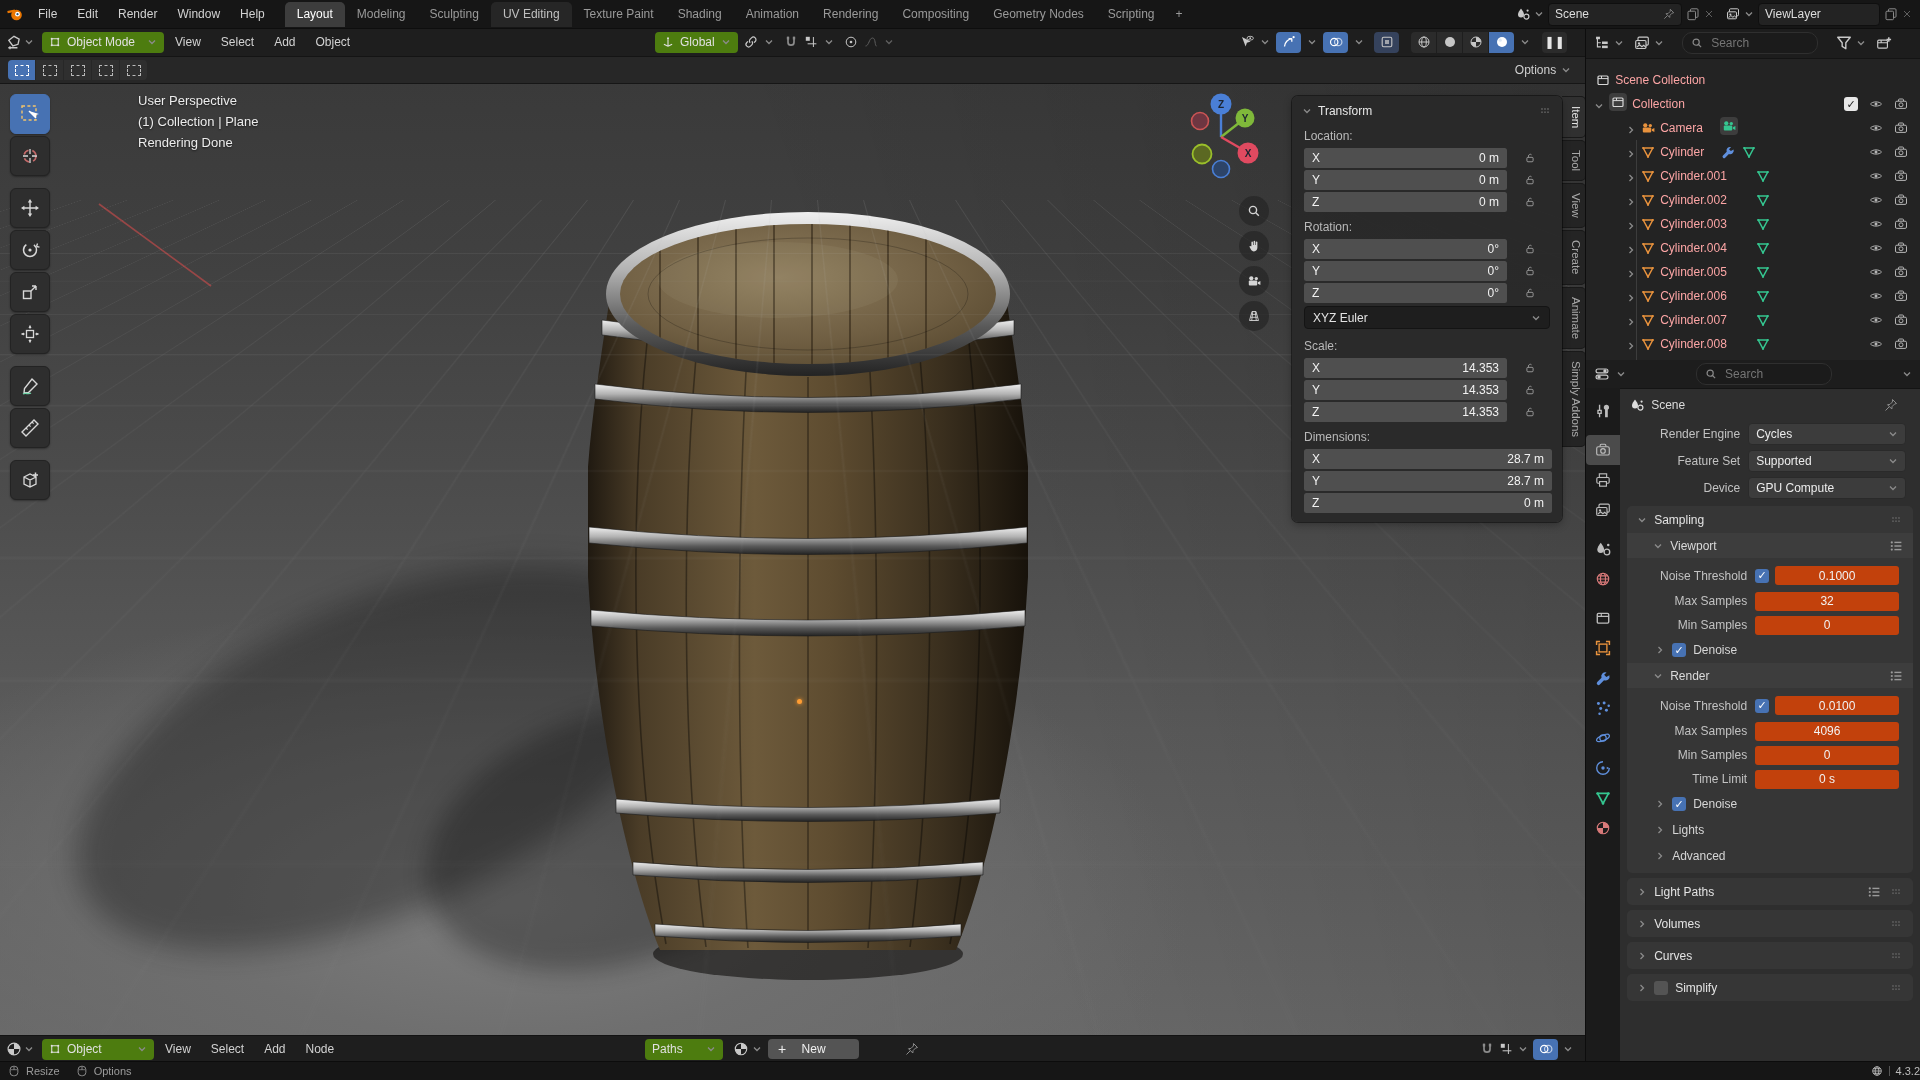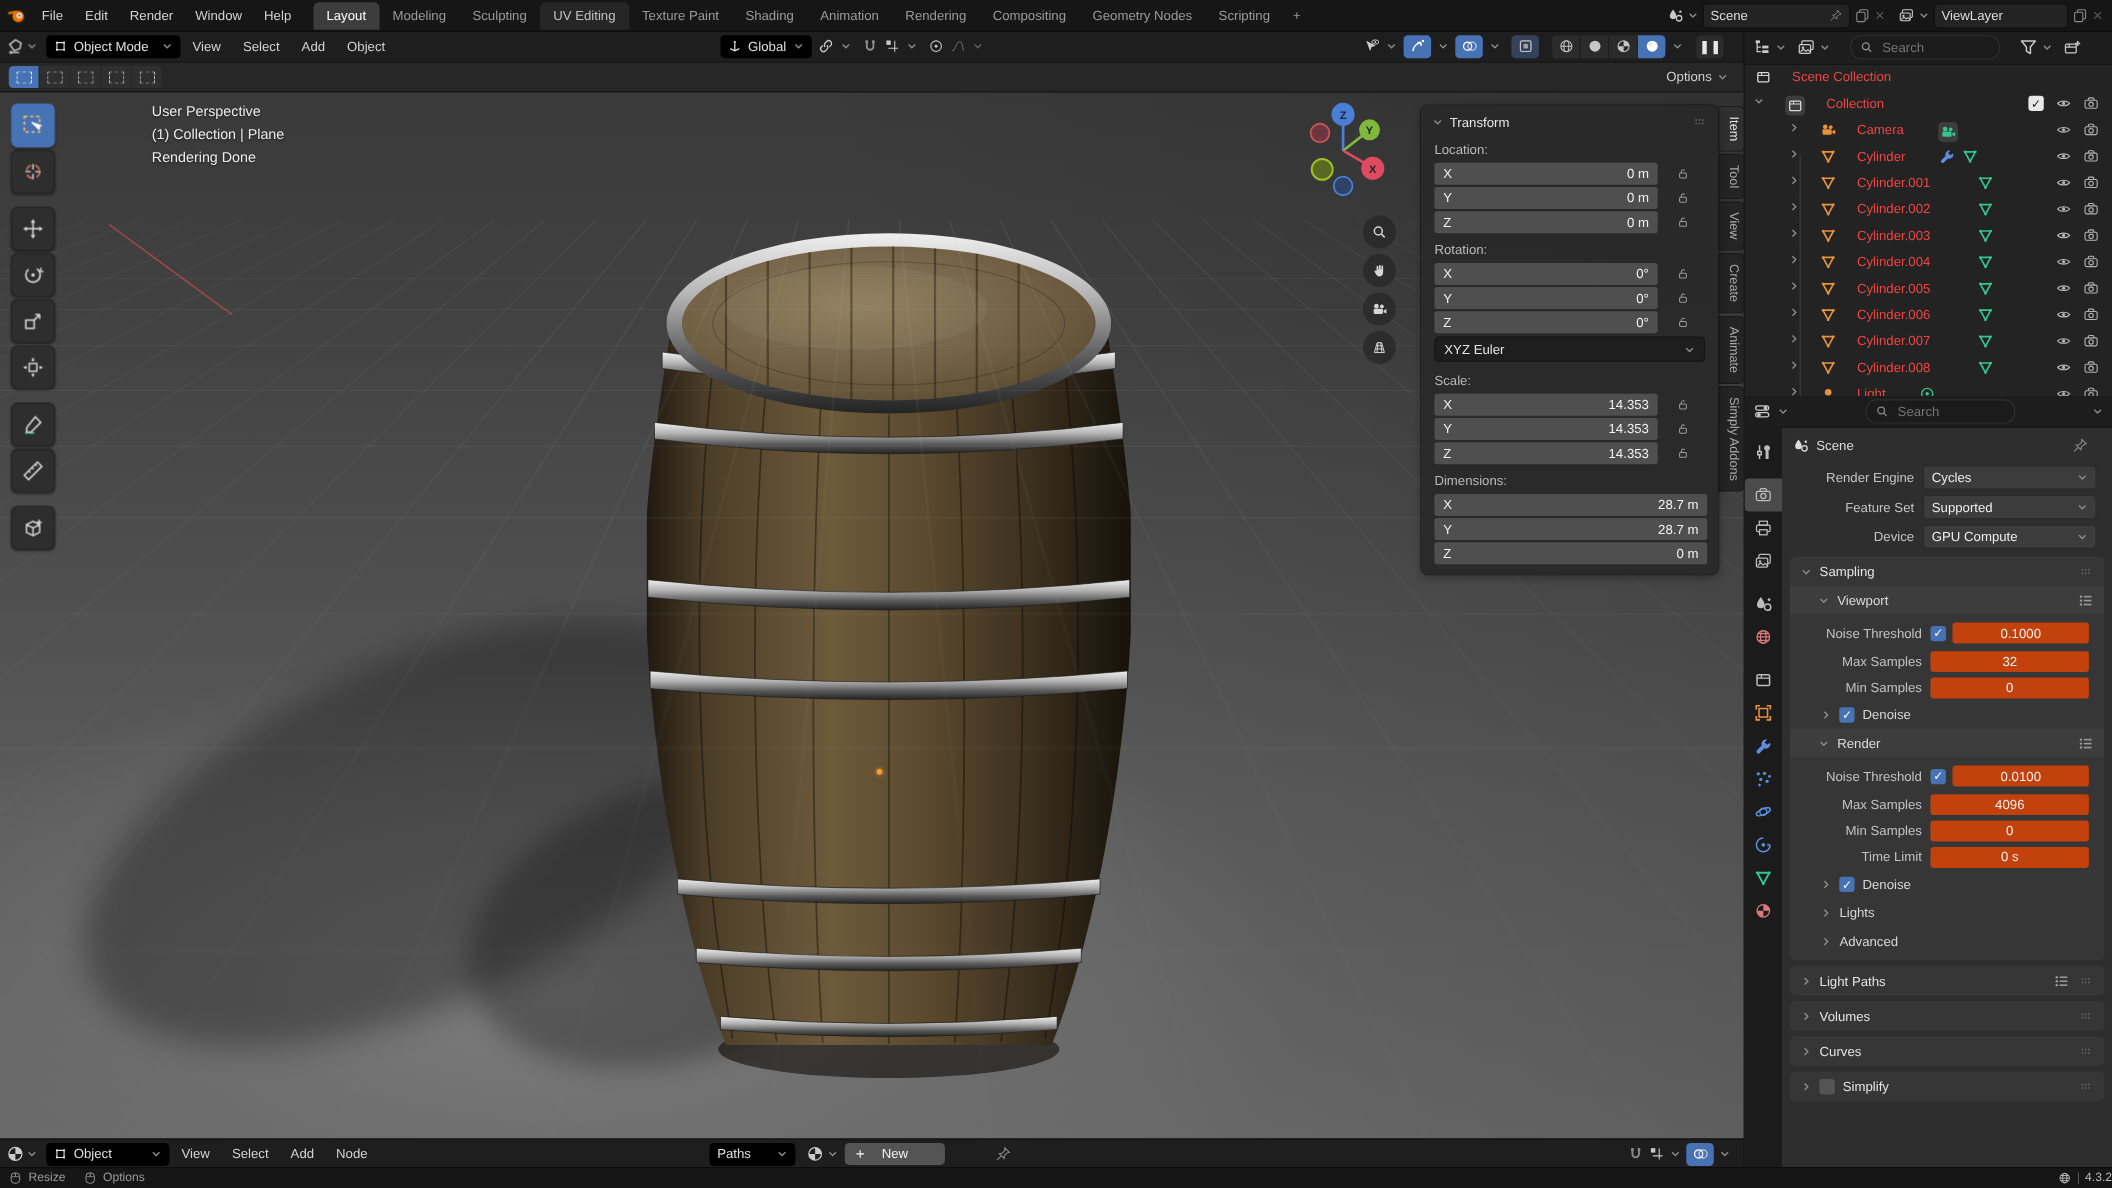--- a/index.html
+++ b/index.html
@@ -19,21 +19,21 @@
   .wstab.lit{background:#262626;color:#c0c0c0}
   .wstab.add{color:#9a9a9a;padding:5px 9px 6px}
   #topbar-right{margin-left:auto;display:flex;align-items:center;gap:4px;padding-right:8px}
   .idpill{display:flex;align-items:center;gap:5px;background:#232323;border:1px solid #0f0f0f;border-radius:4px;height:21px;padding:0 6px;color:#ddd}
   
   #main{position:absolute;top:28px;left:0;width:1920px;height:1034px;display:flex}
   #leftcol{width:1586px;display:flex;flex-direction:column;position:relative}
   
   #vp{position:relative;height:1008px;overflow:hidden}
   #vph{position:relative;height:28px;background:#1e1e1e;display:flex;align-items:center;gap:2px;z-index:30;border-bottom:1px solid #141414;padding:0 6px}
-  .hpill{display:flex;align-items:center;gap:6px;background:#000000;border-radius:4px;height:21px;padding:0 7px;color:#e0e0e0}
+  .hpill{display:flex;align-items:center;gap:6px;background:#4d7c0f;border-radius:4px;height:21px;padding:0 7px;color:#e0e0e0}
   .hmenu{padding:0 9px;color:#d2d2d2}
   #vph-center{position:absolute;left:655px;display:flex;align-items:center;gap:6px}
   #vph-right{position:absolute;right:18px;display:flex;align-items:center;gap:6px}
   .tgl{width:25px;height:21px;background:#2b2b2b;display:flex;align-items:center;justify-content:center;color:#c6c6c6}
   .tgl.on{background:#4772b3;color:#fff}
   .tgl.l{border-radius:4px 0 0 4px}.tgl.r{border-radius:0 4px 4px 0}.tgl.solo{border-radius:4px}
   .grp{display:flex;gap:1px}
   #toolrow{position:relative;height:26px;background:#272727;display:flex;align-items:center;z-index:30;border-bottom:1px solid #161616;padding:0 8px}
   .selbtn{width:27px;height:20px;background:#2f2f2f;display:flex;align-items:center;justify-content:center;color:#bbb}
   .selbtn.on{background:#4772b3;color:#fff}
@@ -82,21 +82,21 @@
   
   #shh{position:relative;height:26px;background:#1e1e1e;border-top:1px solid #131313;display:flex;align-items:center;gap:2px;padding:0 6px}
   #shh-right{margin-left:auto;display:flex;align-items:center;gap:5px;padding-right:6px}
   .newbtn{display:flex;align-items:center;gap:8px;background:#545454;border-radius:4px;height:20px;padding:0 26px 0 10px;color:#f0f0f0}
   
   #rightcol{width:334px;display:flex;flex-direction:column;border-left:1px solid #0d0d0d}
   #outliner{height:332px;background:#232323;position:relative;overflow:hidden}
   #outliner-h{height:30px;background:#1d1d1d;border-bottom:1px solid #141414;display:flex;align-items:center;gap:4px;padding:0 8px}
   .searchbox{display:flex;align-items:center;gap:6px;background:#1b1b1b;border:1px solid #2f2f2f;border-radius:10px;height:20px;padding:0 8px;color:#888}
   .searchbox input{background:transparent;border:none;outline:none;color:#ccc;width:96px;font-size:12px;font-family:inherit}
-  .orow{height:24px;display:flex;align-items:flex-start;gap:19px;color:#ef4444}
+  .orow{height:24px;display:flex;align-items:flex-end;gap:5px;color:#fca5a5}
   .olabel{white-space:nowrap}
   .oright{margin-left:auto;display:flex;gap:11px;align-items:center;padding-right:12px;color:#b4b4b4}
   .obadges{display:flex;gap:7px;margin-left:12px;align-items:center}
   .badgebox{background:#3d3d3d;border-radius:4px;padding:2px;display:inline-flex}
   .oc-orange{color:#e8923d}.oc-green{color:#35c690}.oc-blue{color:#5f8fdc}.oc-white{color:#d8d8d8}
   .cb{width:14px;height:14px;border-radius:3px;background:#545454;display:inline-flex;align-items:center;justify-content:center;font-size:11px;color:transparent;flex:none}
   .cb.on{background:#4772b3;color:#fff}
   .cb.white{background:#e8e8e8;color:#222}
   .cb.on::after,.cb.white::after{content:"\2713";font-weight:bold}
   #oguide{position:absolute;left:50px;top:112px;width:1px;height:230px;background:#3c3c3c}

